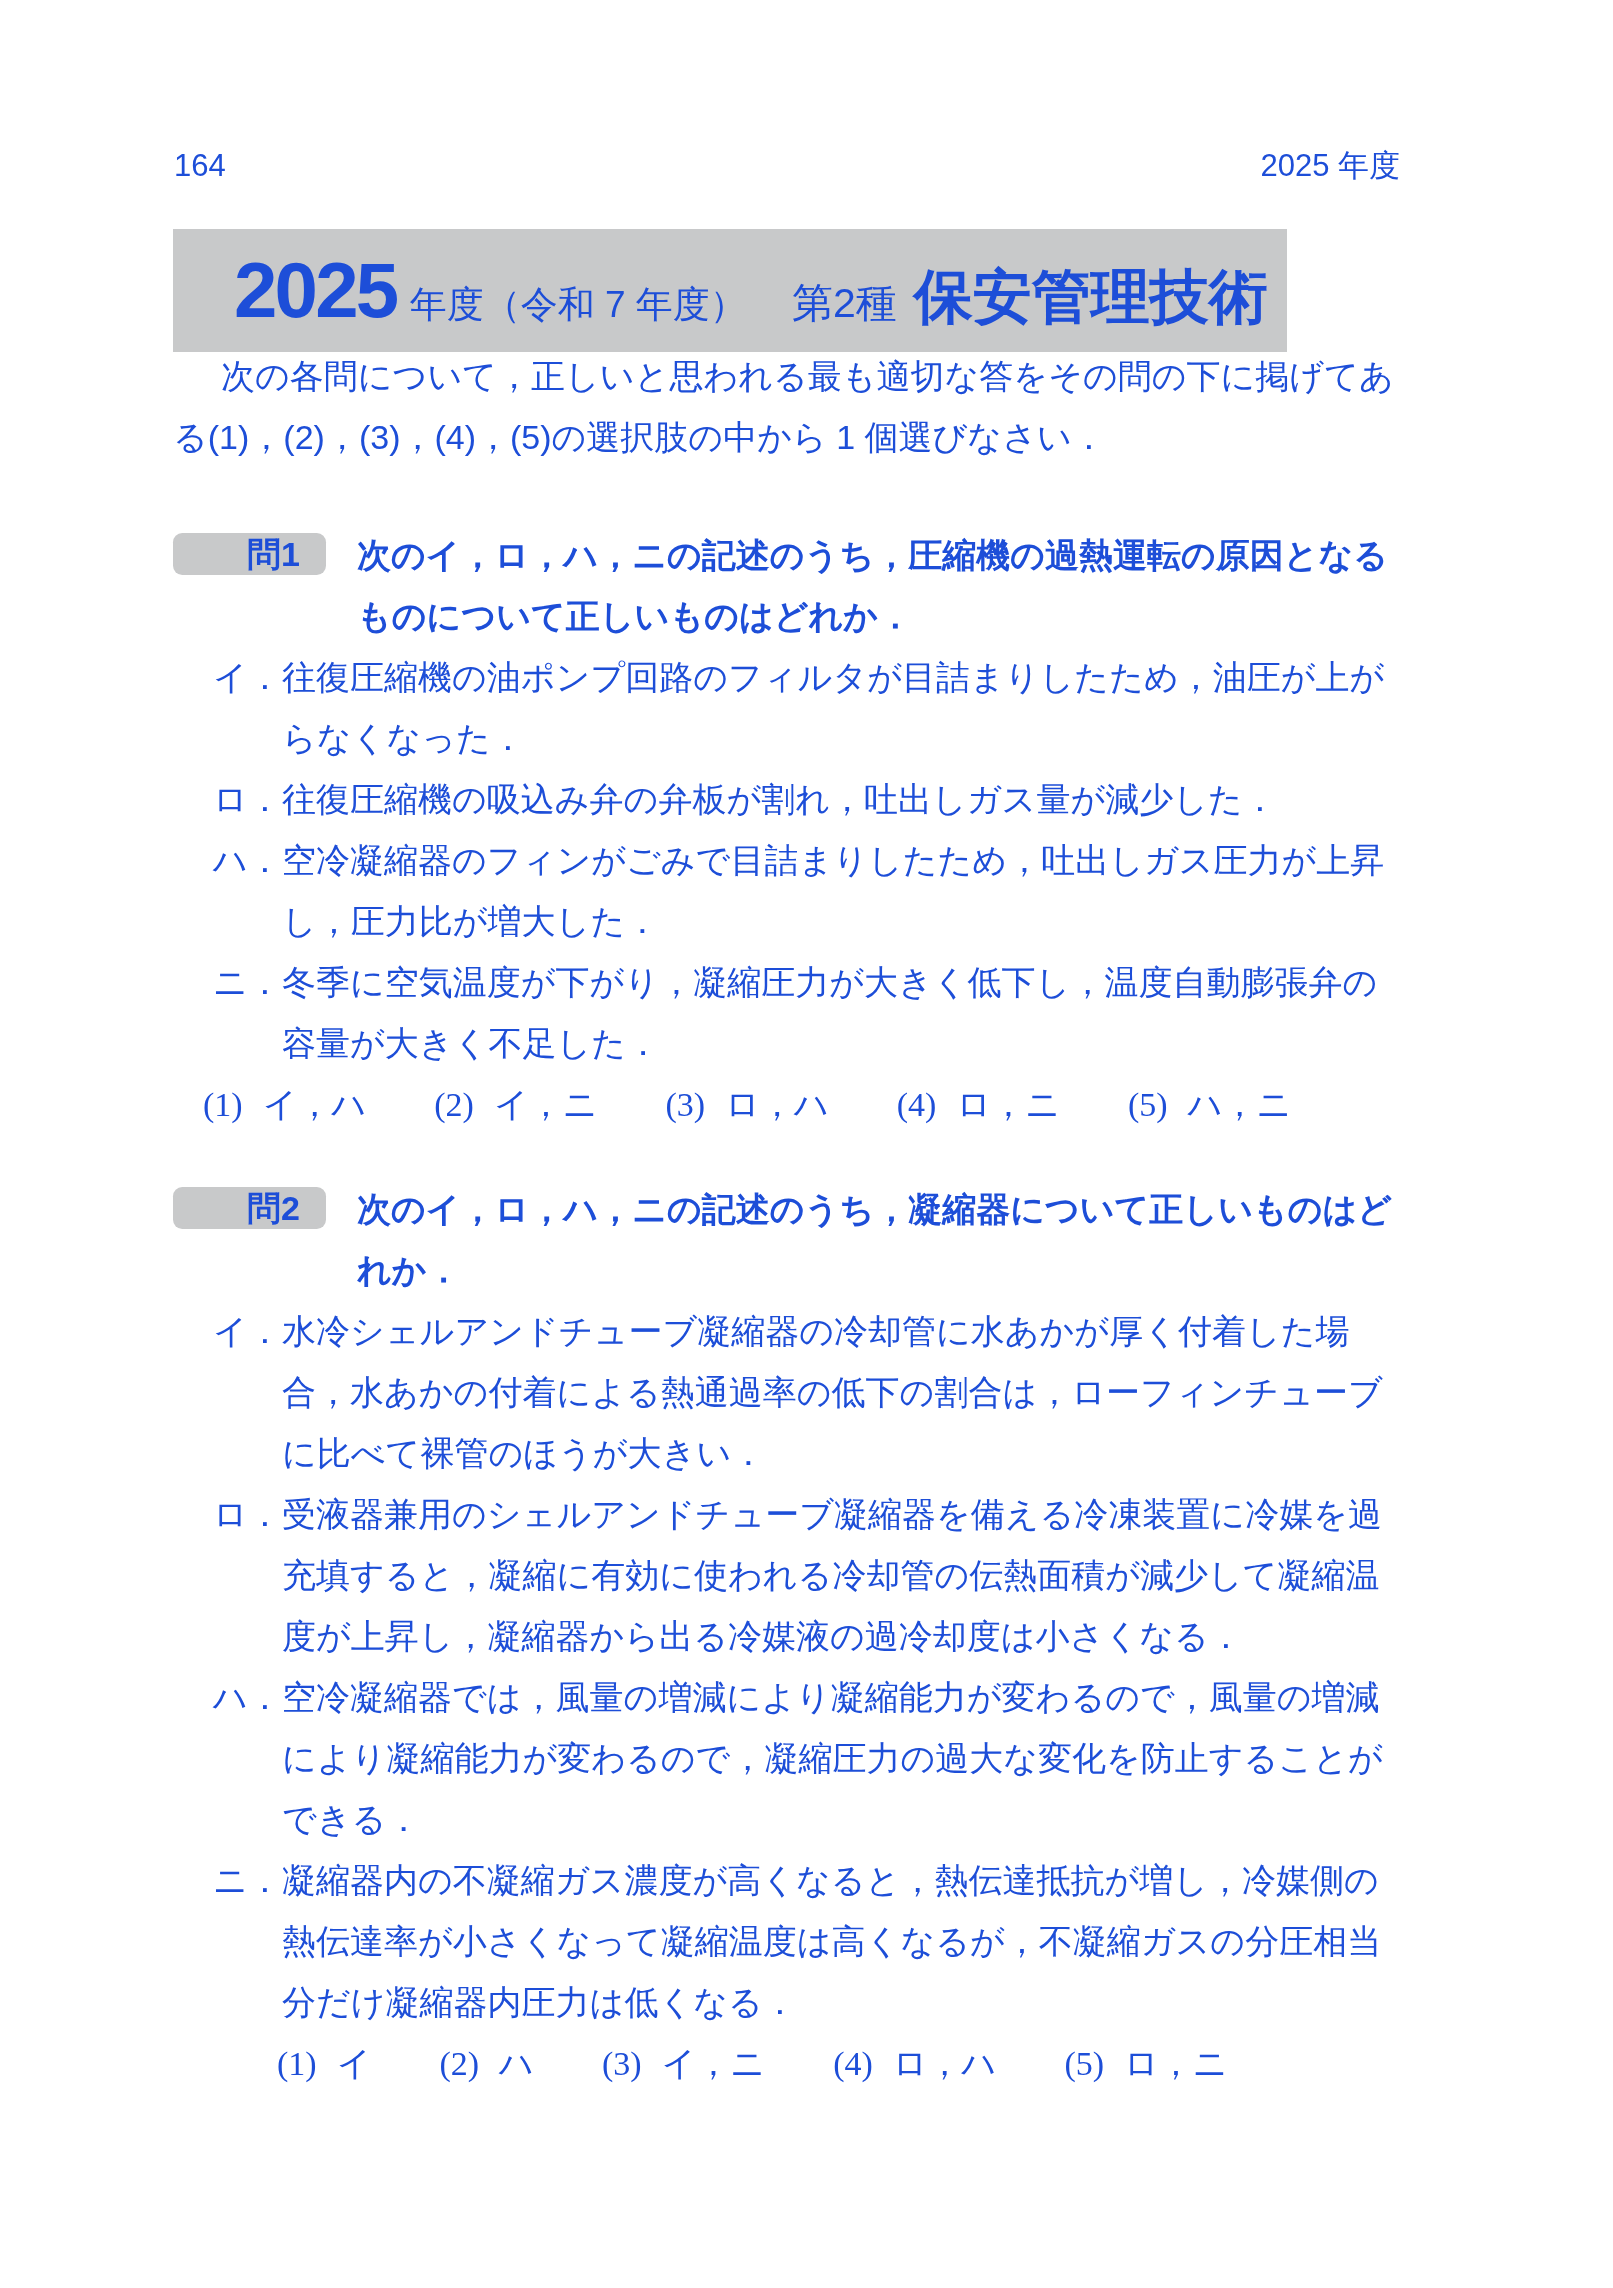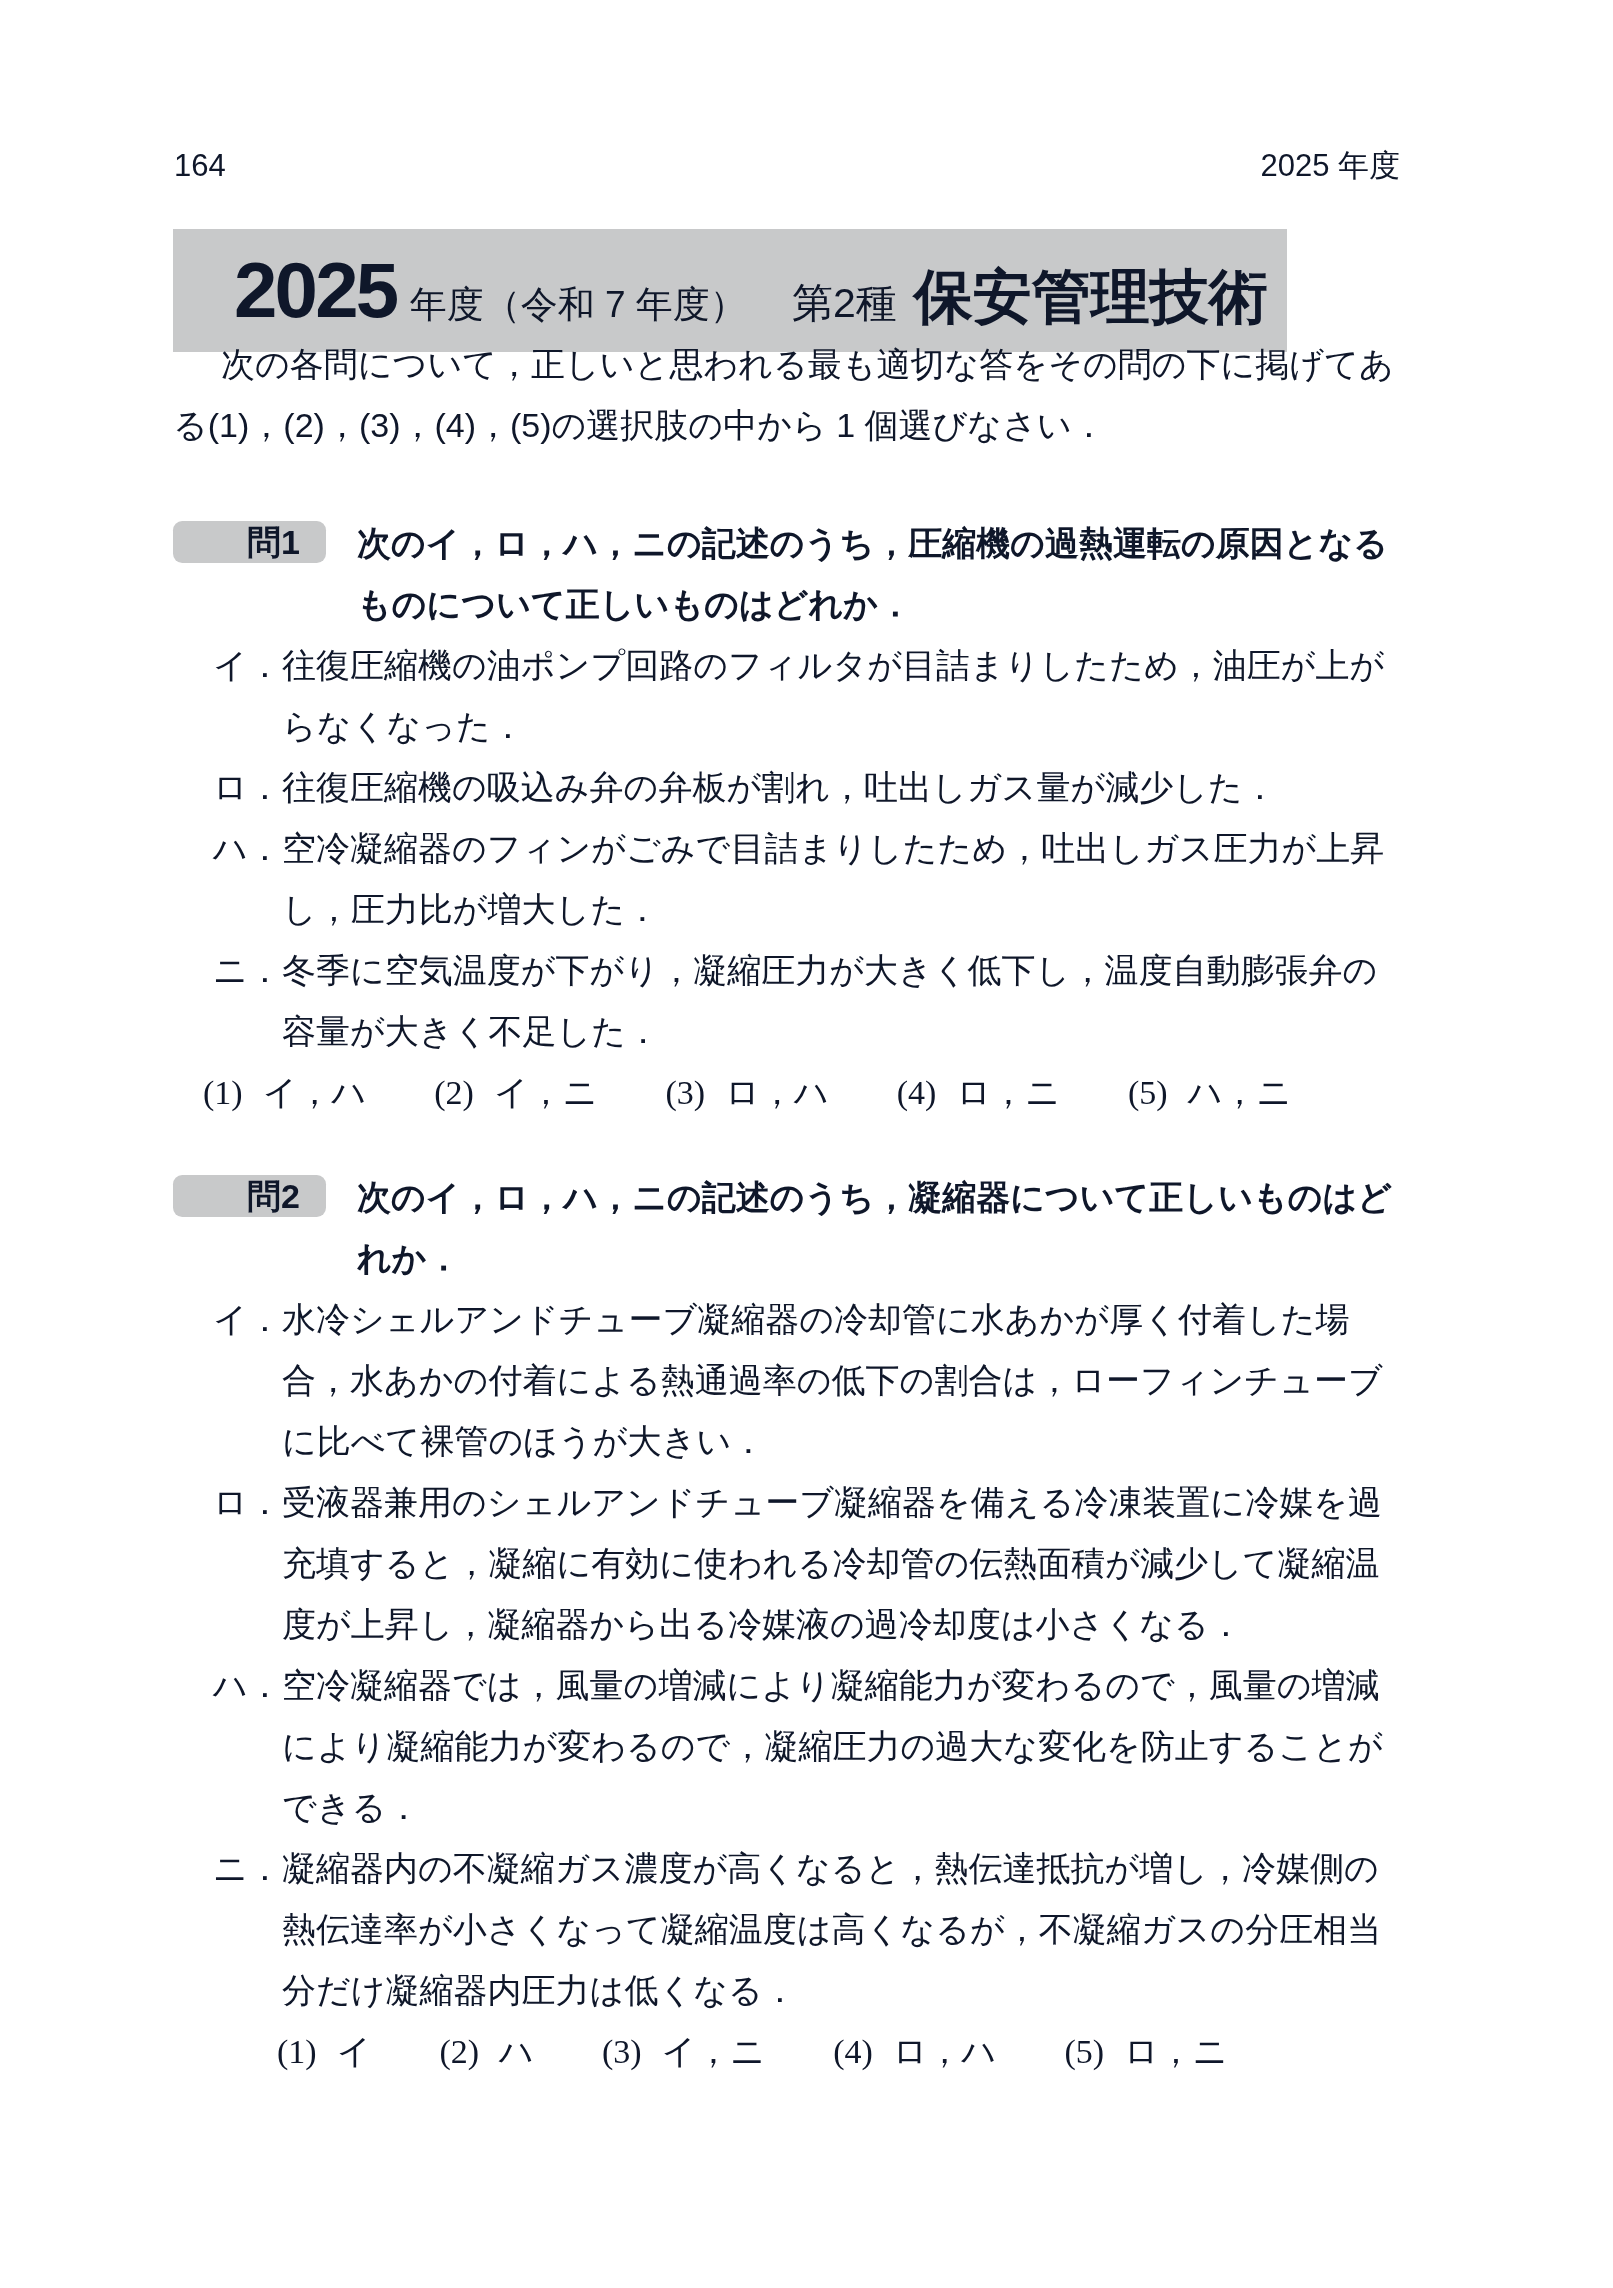--- a/index.html
+++ b/index.html
@@ -2,21 +2,21 @@
 <html style="font-size:14.8px"><head>
 <meta charset="utf-8">
 <style>
   html, body { margin: 0; padding: 0; background: #e9e9e9; }
   .page {
     position: relative;
     width: 1613px;
     height: 2289px;
     margin: 0 auto;
     background: #ffffff;
-    color: #0f172a;
+    color: #1d4ed8;
     font-family: "Liberation Sans", sans-serif;
     overflow: hidden;
   }
   
   .header-row {
     position: absolute;
     top: 150px;
     left: 174px;
     width: 1226px;
     display: flex;
@@ -45,21 +45,21 @@
   .b-era { font-size: 37px; margin-left: 9.2px; }
   .b-grade { font-size: 41px; margin-left: 41px; }
   .b-subject {
     font-size: 59px;
     font-weight: 800;
     margin-left: 13px;
   }
   
   .content {
     position: absolute;
-    top: 334px;
+    top: 346px;
     left: 173px;
     width: 1229px;
     font-size: 34px;
     line-height: 61px;
   }
   .intro {
     margin: 0;
     text-indent: 48px;
   }
   .question { margin-top: 57px; }

